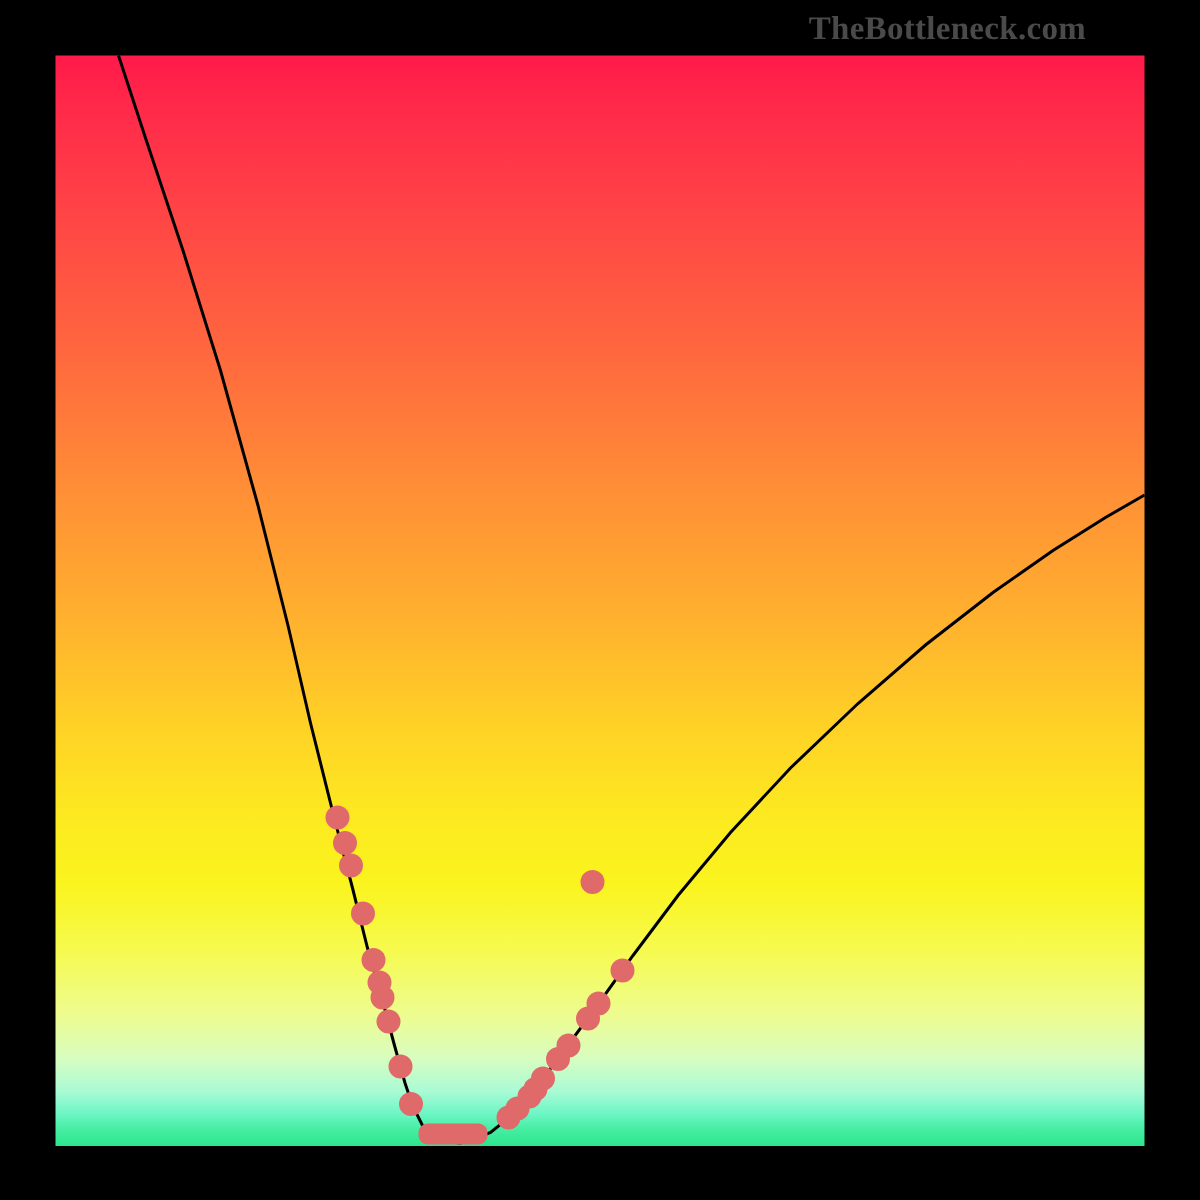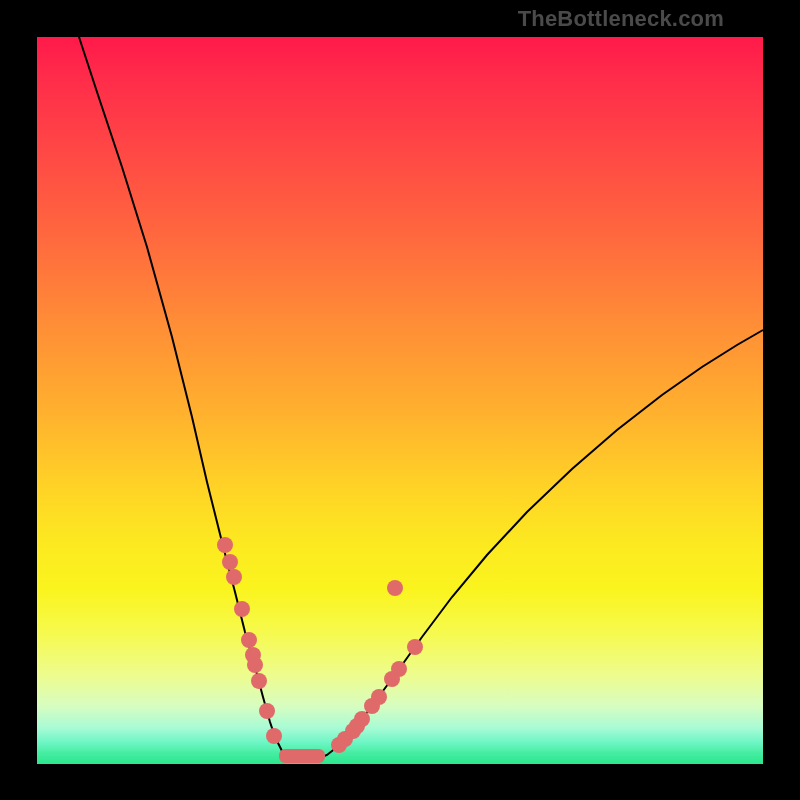--- a/index.html
+++ b/index.html
@@ -11,20 +11,21 @@
     overflow: hidden;
     font-family: Arial, Helvetica, sans-serif;
   }
   .frame {
     position: absolute;
     left: 0;
     top: 0;
     width: 736px;
     height: 800px;
     background: #000;
+    font-family: Liberation Serif, serif;
   }
   .plot-area {
     position: absolute;
     left: 37px;
     top: 37px;
     width: 726px;
     height: 727px;
     
     background: linear-gradient(to bottom,
       #ff1a4a 0%,

